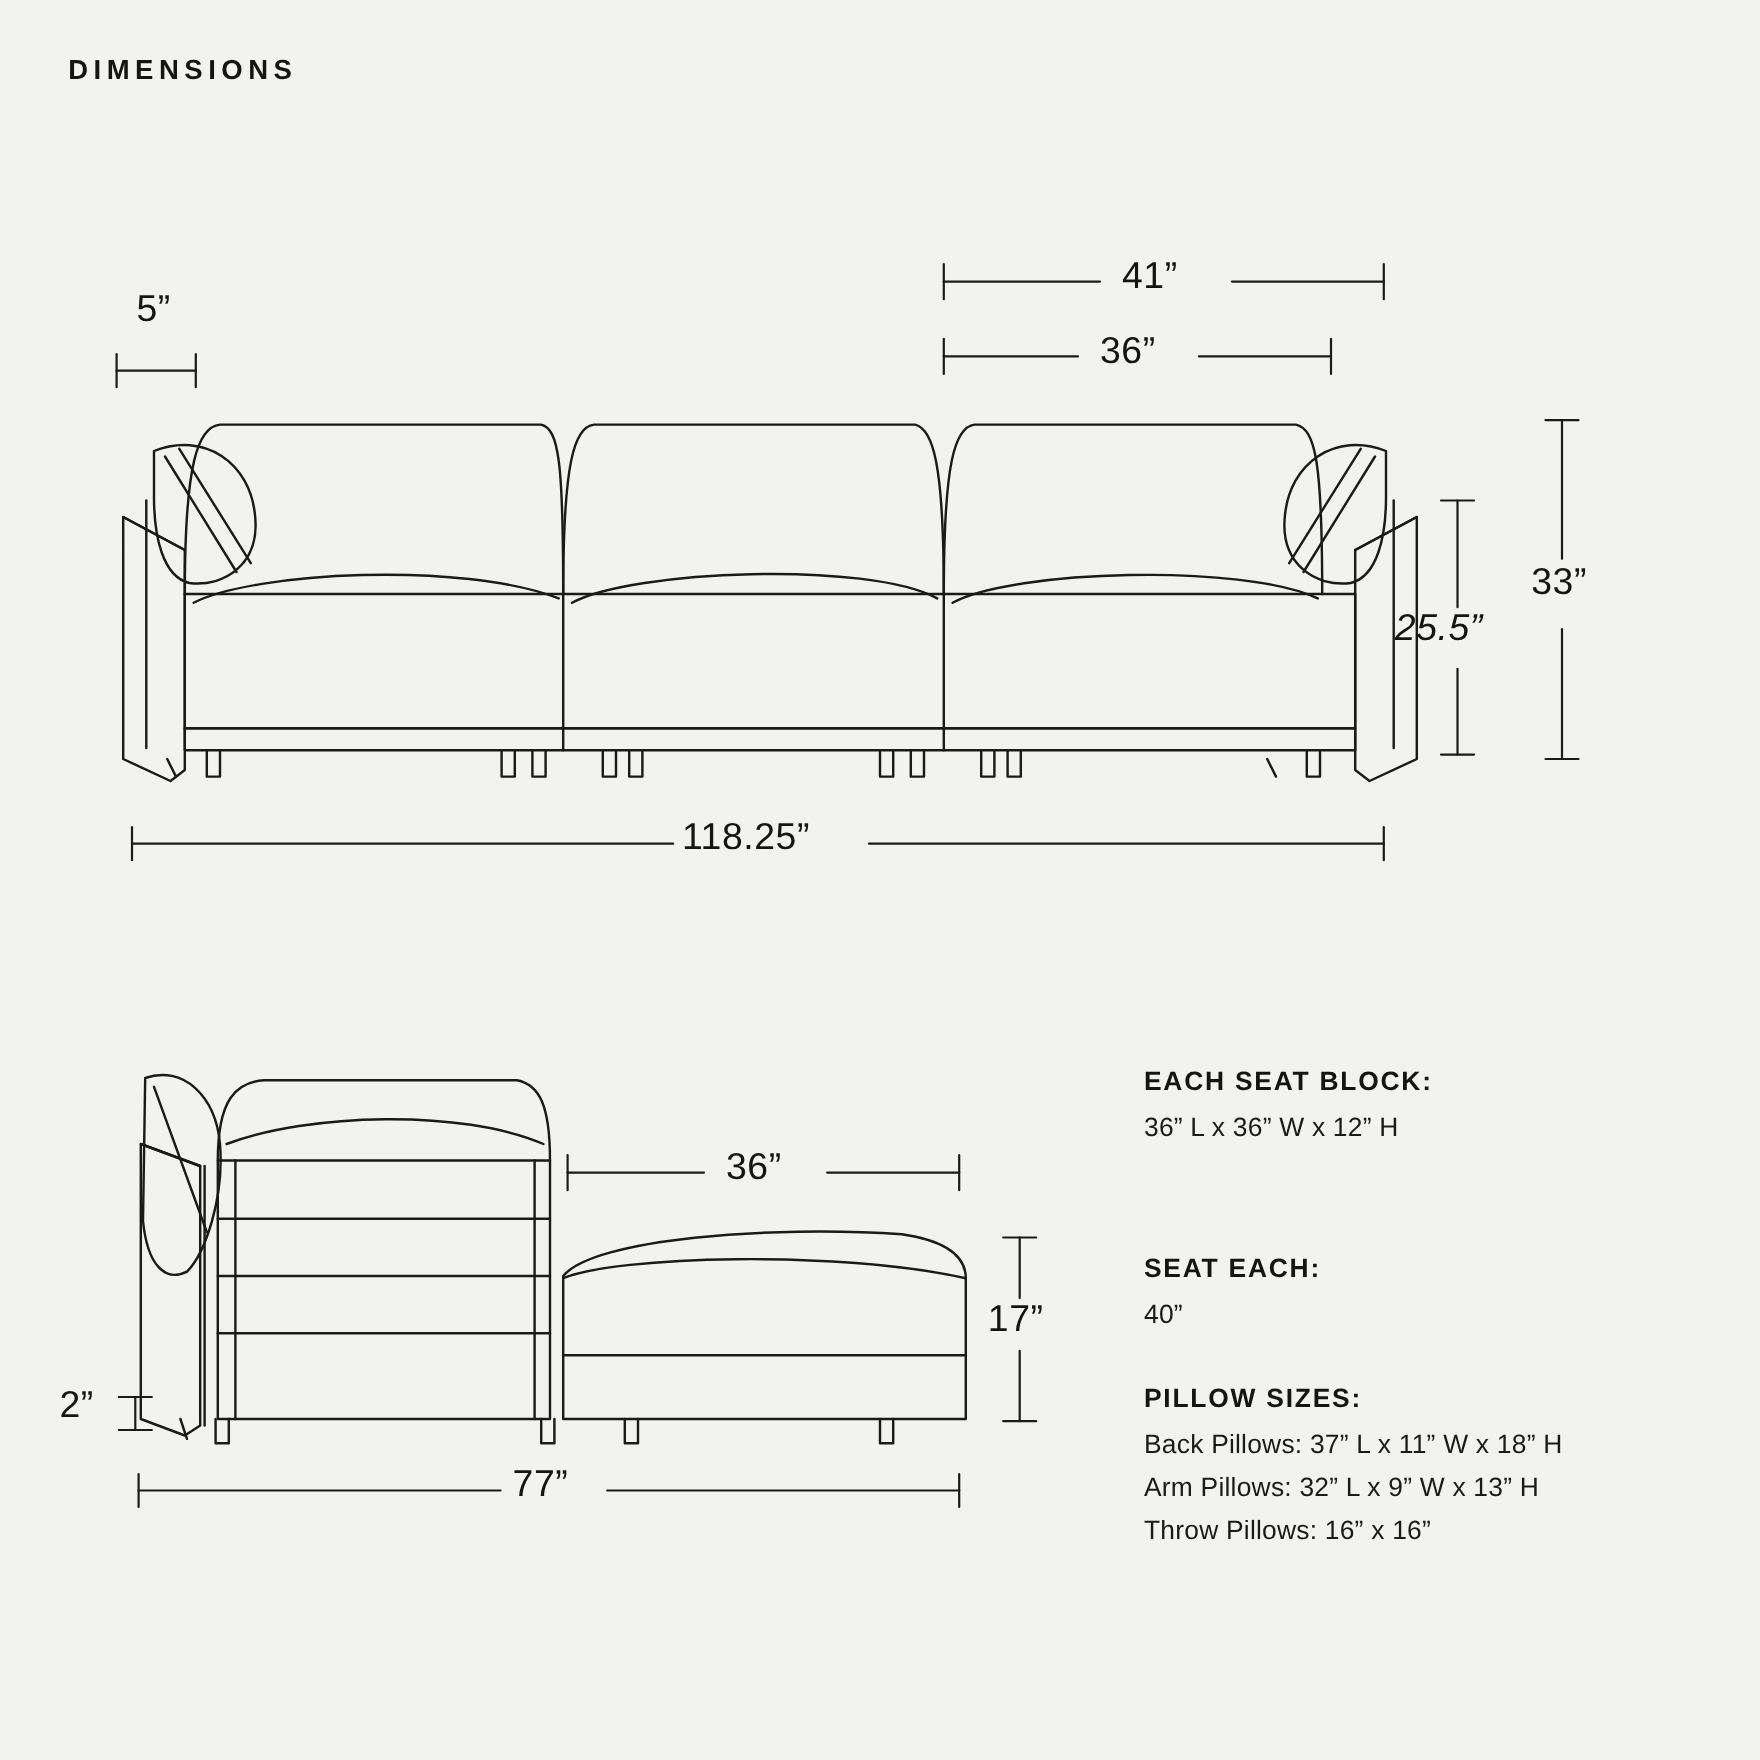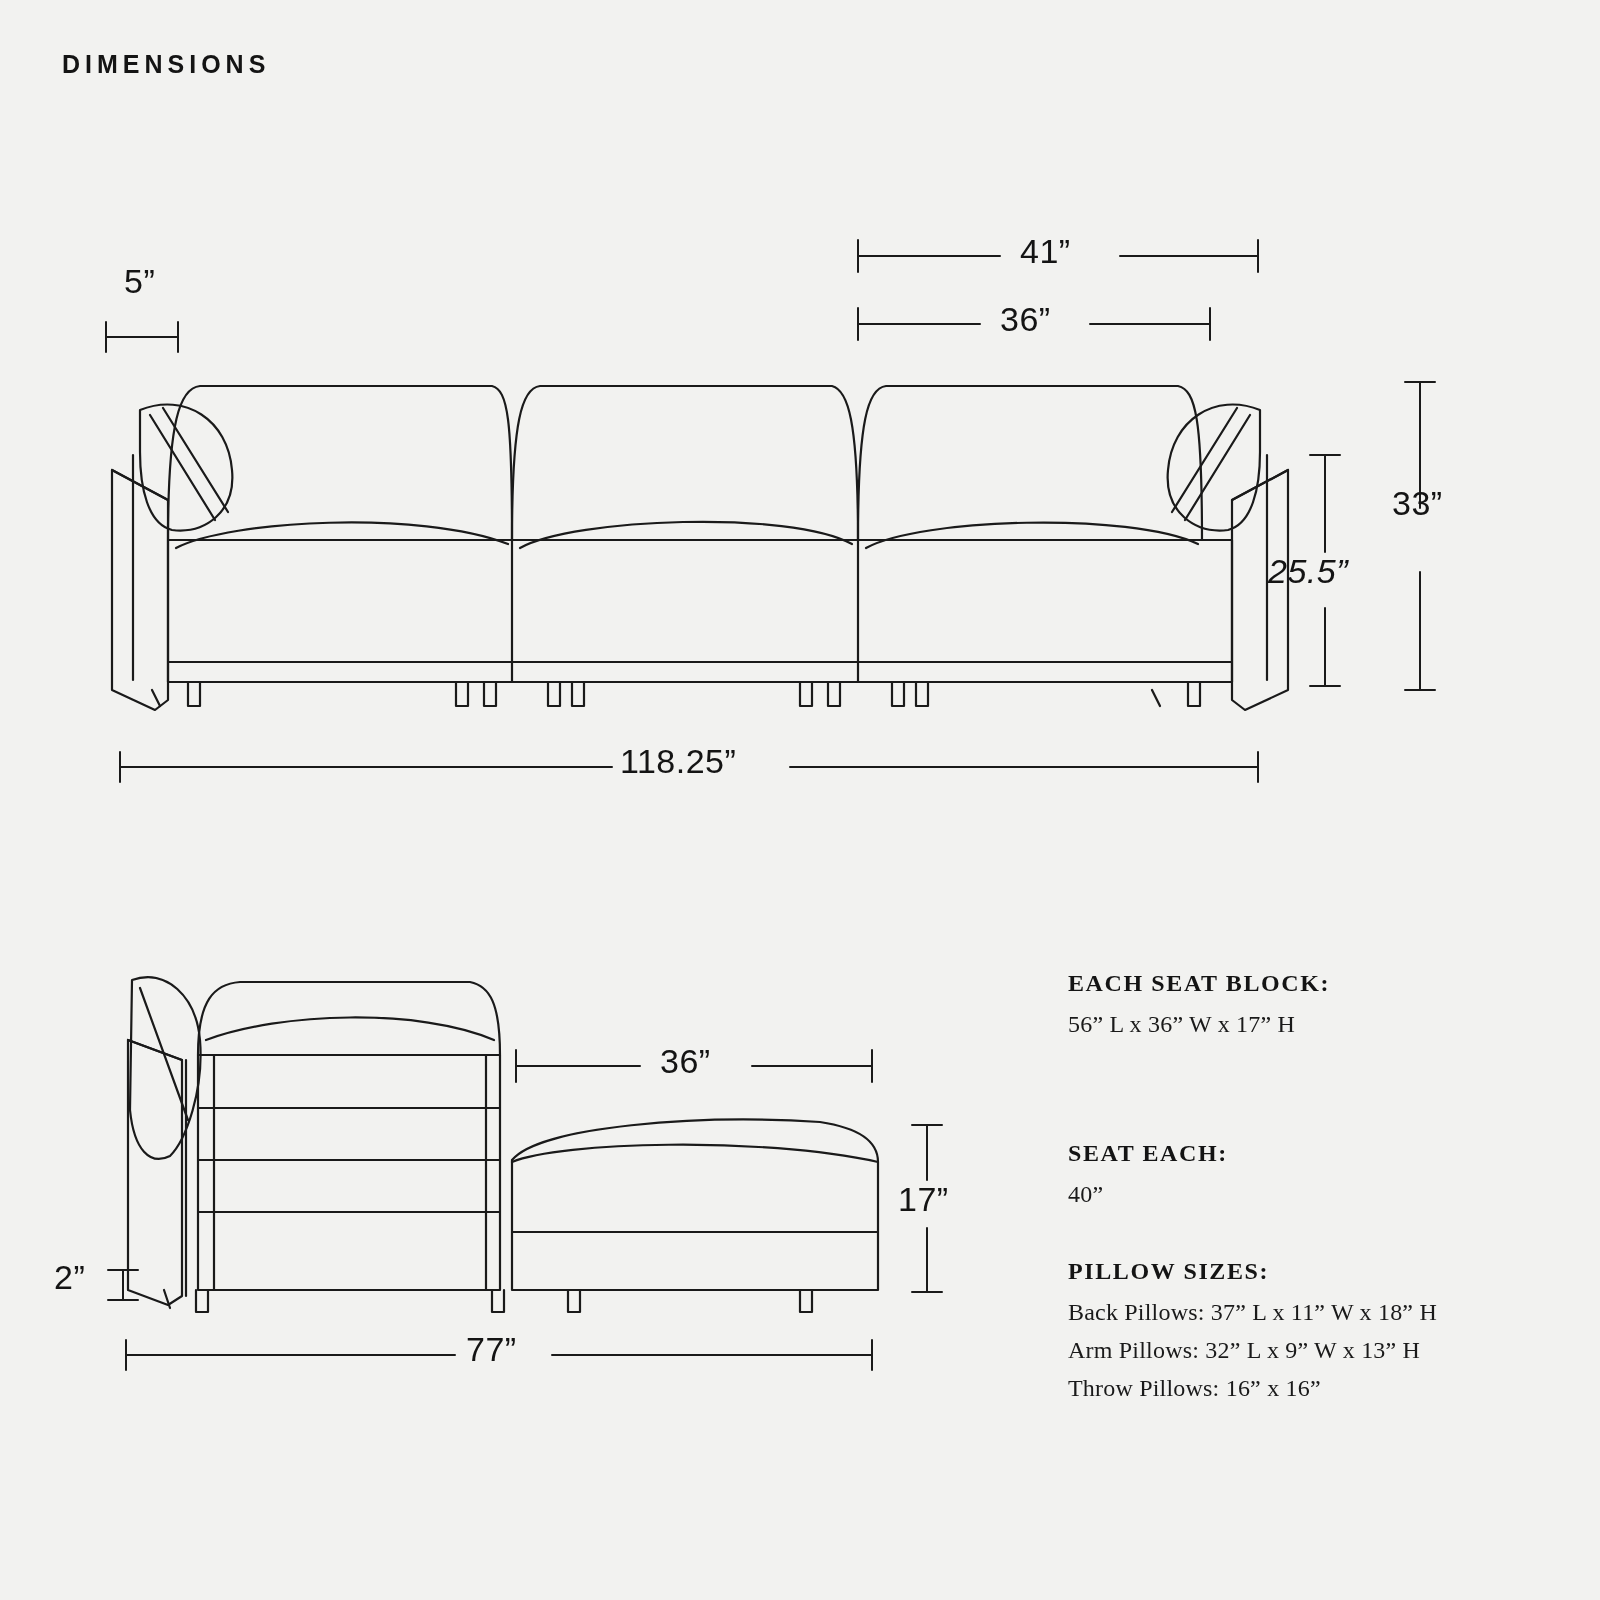--- a/index.html
+++ b/index.html
@@ -29,22 +29,21 @@
   svg.diagram {
     position: absolute;
     left: 0;
     top: 0;
     width: 1600px;
     height: 1600px;
   }
 
   .spec-block {
     position: absolute;
-    left: 1068px;
-    font-family: Liberation Serif, serif;
+    left: 1040px;
   }
   .spec-heading {
     font-size: 24px;
     font-weight: bold;
     letter-spacing: 1.6px;
     color: #141414;
     margin-bottom: 14px;
   }
   .spec-line {
     font-size: 24px;
@@ -204,31 +203,31 @@
       <path d="M126 1355 L455 1355"></path>
       <path d="M552 1355 L872 1355"></path>
     </g>
   </g>
 </svg>
 
 <div class="dim-label" style="left:124px; top:262px;">5”</div>
 <div class="dim-label" style="left:1020px; top:232px;">41”</div>
 <div class="dim-label" style="left:1000px; top:300px;">36”</div>
 <div class="dim-label" style="left:1268px; top:552px;font-style:italic;">25.5”</div>
-<div class="dim-label" style="left:1392px; top:484px;">33”</div>
+<div class="dim-label" style="left:1392px; top:510px;">33”</div>
 <div class="dim-label" style="left:620px; top:742px;">118.25”</div>
 
 <div class="dim-label" style="left:54px; top:1258px;">2”</div>
 <div class="dim-label" style="left:660px; top:1042px;">36”</div>
 <div class="dim-label" style="left:898px; top:1180px;text-align:center;">17”</div>
 <div class="dim-label" style="left:466px; top:1330px;text-align:center;">77”</div>
 
 <div class="spec-block" id="spec-seat-block">
   <div class="spec-heading">EACH SEAT BLOCK:</div>
-  <div class="spec-line">56” L x 36” W x 17” H</div>
+  <div class="spec-line">36” L x 36” W x 12” H</div>
 </div>
 
 <div class="spec-block" id="spec-seat-depth">
   <div class="spec-heading">SEAT EACH:</div>
   <div class="spec-line">40”</div>
 </div>
 
 <div class="spec-block" id="spec-pillows">
   <div class="spec-heading">PILLOW SIZES:</div>
   <div class="spec-line">Back Pillows: 37” L x 11” W x 18” H</div>

